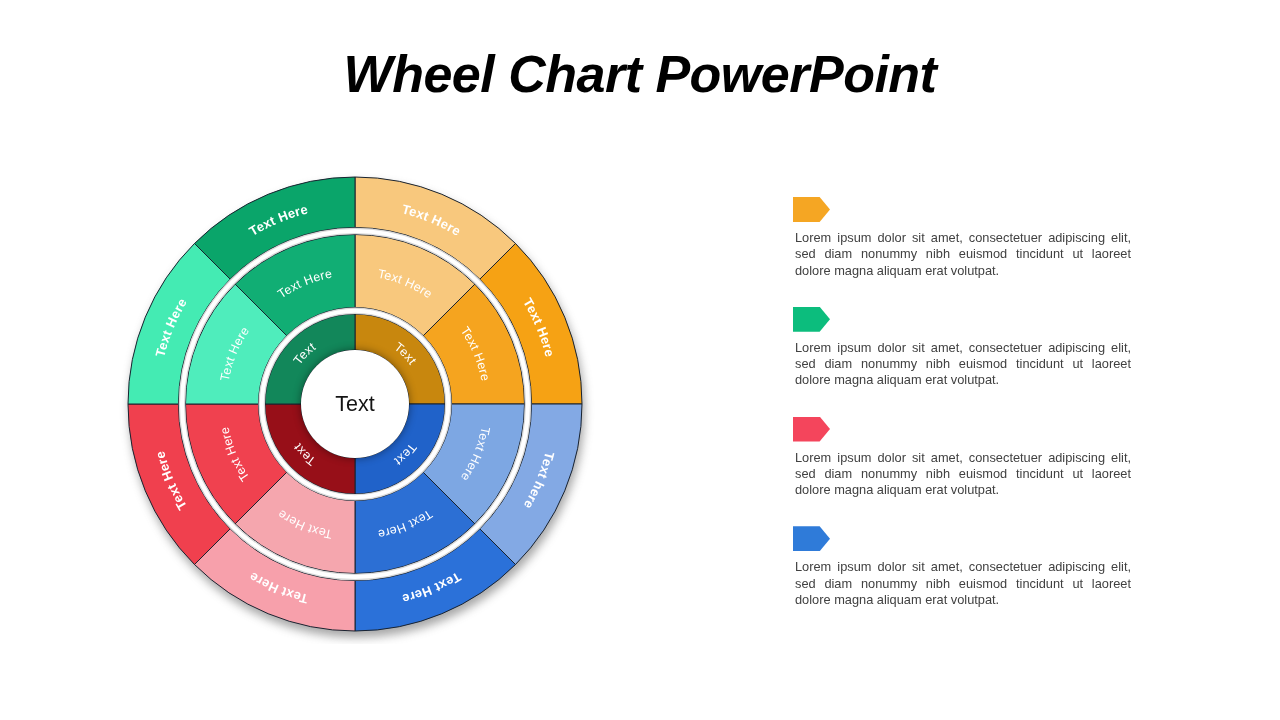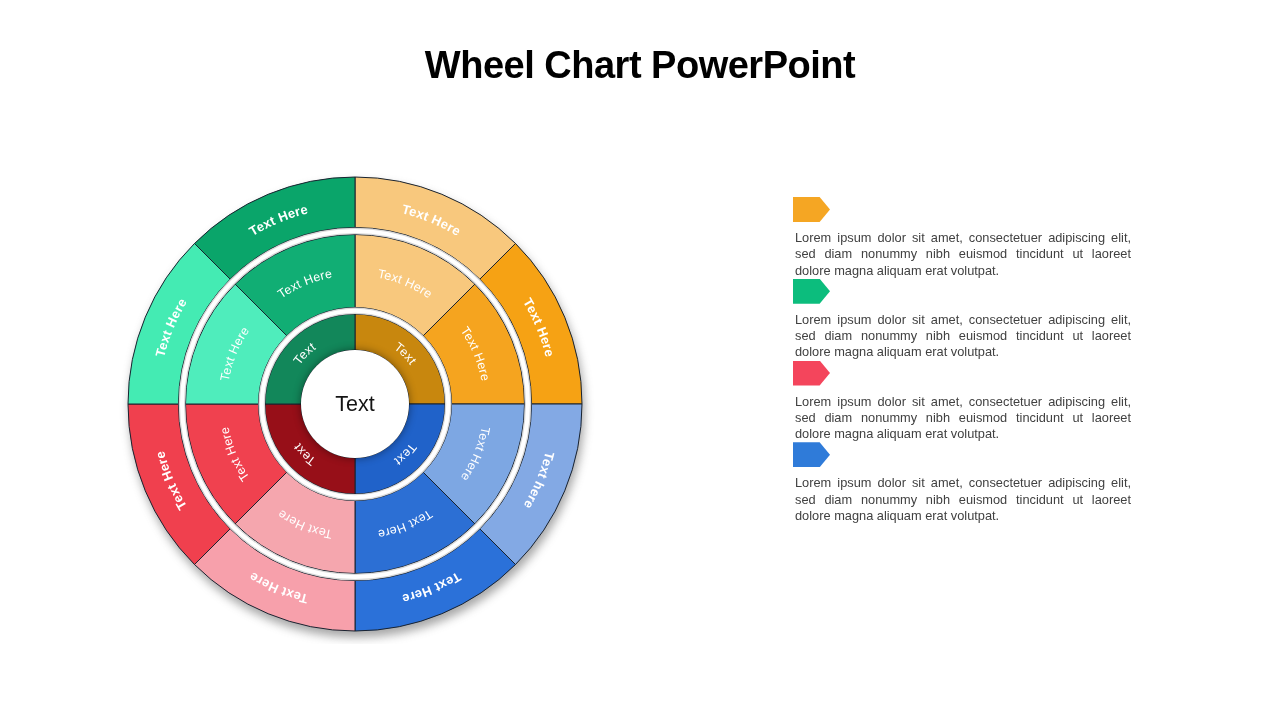--- a/index.html
+++ b/index.html
@@ -2,27 +2,27 @@
 <html><head>
 <meta charset="utf-8">
 <style>
   html,body{margin:0;padding:0;background:#ffffff;}
   .slide{
     position:relative;width:1280px;height:720px;background:#ffffff;
     font-family:"Liberation Sans",sans-serif;overflow:hidden;
   }
   .title{
     position:absolute;top:44px;left:0;right:0;margin:0;text-align:center;
-    font-size:38px;font-weight:700;color:#000000;letter-spacing:-0.5px;
+    font-size:52px;font-weight:700;color:#000000;letter-spacing:-0.5px;font-style:italic;
   }
   .wheel-wrap{position:absolute;left:115px;top:164px;width:480px;height:480px;}
   .wheel-wrap svg{display:block;}
   .legend{
     position:absolute;left:793px;top:197px;width:338px;
-    display:flex;flex-direction:column;
+    display:flex;flex-direction:column;gap:28px;
   }
   .legend-item{display:block;}
   .tag-icon{
     width:37px;height:25px;
     clip-path:polygon(0 0,72% 0,100% 50%,72% 100%,0 100%);
   }
   .legend-text{
     margin:8px 0 0 2px;font-size:12.8px;line-height:1.27;color:#414141;
     text-align:justify;
   }

